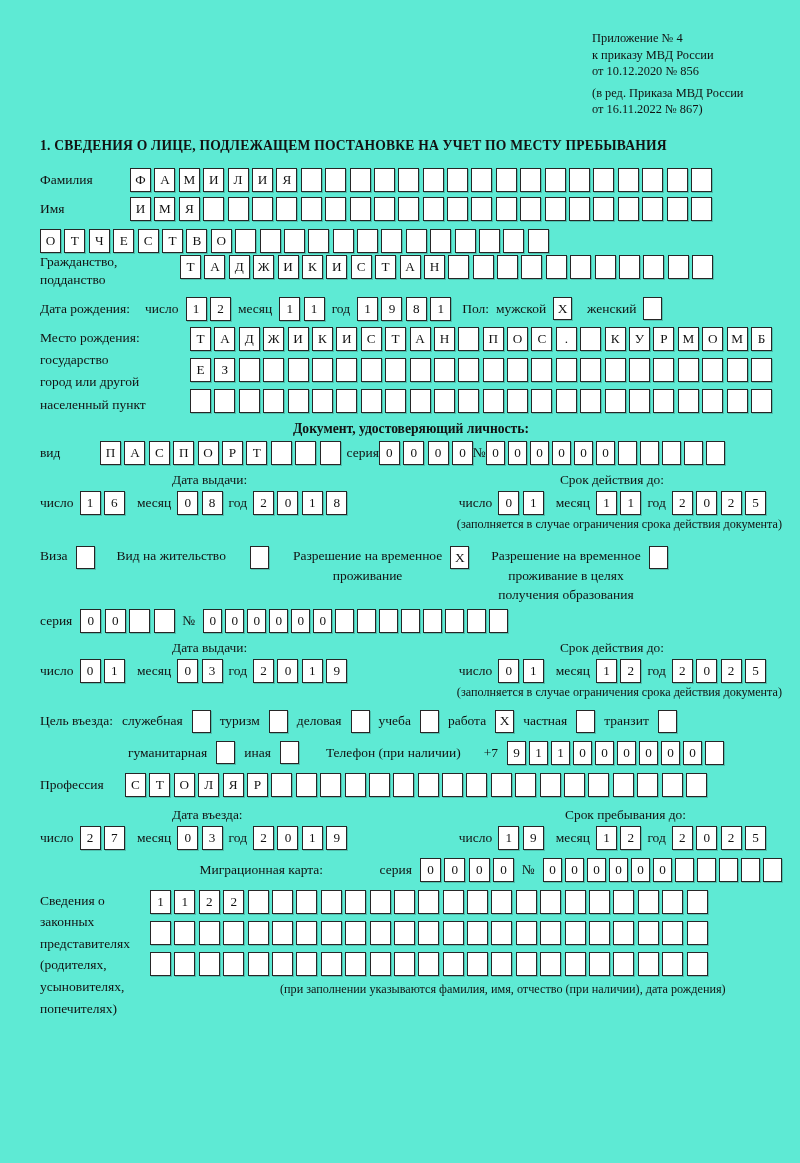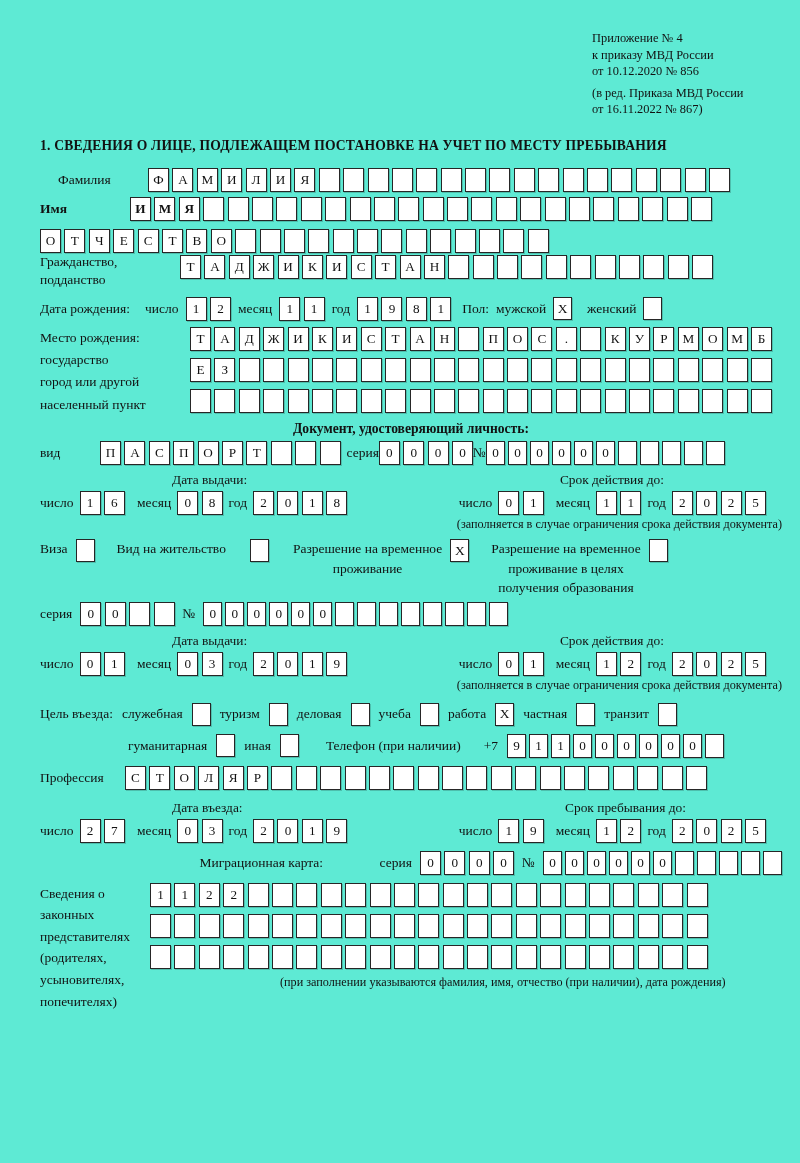--- a/index.html
+++ b/index.html
@@ -37,36 +37,36 @@
   .lbl{white-space:nowrap;}
   .mllbl{line-height:1.35;}
 
   .w90{width:90px;min-width:90px;}
   .w163{width:163px;min-width:163px;}
   .w140{width:140px;min-width:140px;}
   .w150{width:150px;min-width:150px;}
   .w85{width:85px;min-width:85px;}
   .w110{width:110px;min-width:110px;}
 
-  .mt4{margin-top:4px;} .mt5{margin-top:5px;font-weight:bold;} .mt6{margin-top:6px;}
-  .mt8{margin-top:8px;} .mt10{margin-top:10px;} .mt14{margin-top:14px;margin-left:18px;}
+  .mt4{margin-top:4px;} .mt5{margin-top:5px;} .mt6{margin-top:6px;}
+  .mt8{margin-top:8px;} .mt10{margin-top:10px;} .mt14{margin-top:14px;}
 
   .center-bold{text-align:center;font-weight:bold;margin-top:5px;font-size:13.6px;}
 
   .dual-hdr{display:flex;margin-top:7px;font-size:13.4px;}
   .dual-hdr .h1{margin-left:132px;}
   .dual-hdr .h2{margin-left:auto;margin-right:118px;}
   .dual-nums{display:flex;align-items:center;margin-top:3px;}
   .dual-nums .grp{display:inline-flex;align-items:center;gap:6px;}
   .dual-nums .grp.right{margin-left:auto;margin-right:16px;}
   .note-r{text-align:right;font-size:12.2px;margin-top:2px;}
 
   .intro{margin-top:8px;line-height:1.75;}
 
-  .opts{display:flex;align-items:flex-start;margin-top:7px;}
+  .opts{display:flex;align-items:flex-start;margin-top:14px;}
   .opt{display:inline-flex;align-items:flex-start;gap:8px;}
   .opt .olbl{line-height:1.45;}
   .opt .olbl.ctr{text-align:center;}
 
   .stack-rows{display:flex;align-items:flex-start;}
   .stack-rows .rows{display:flex;flex-direction:column;gap:7px;}
   .final-note{font-size:12.2px;margin-top:6px;margin-left:130px;}
 </style>
 </head>
 <body>

